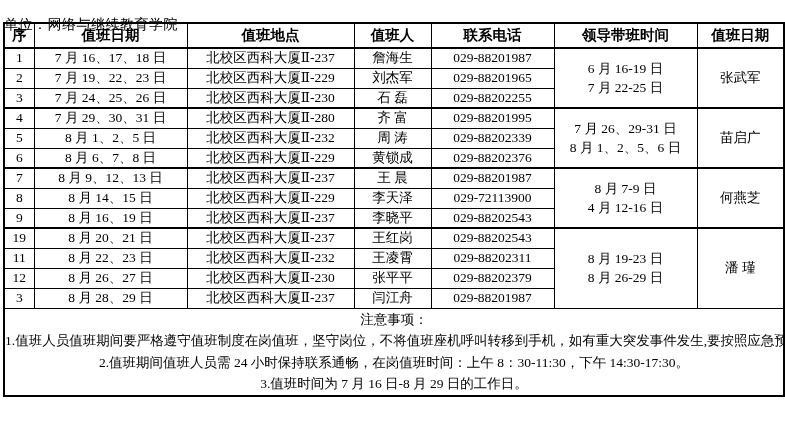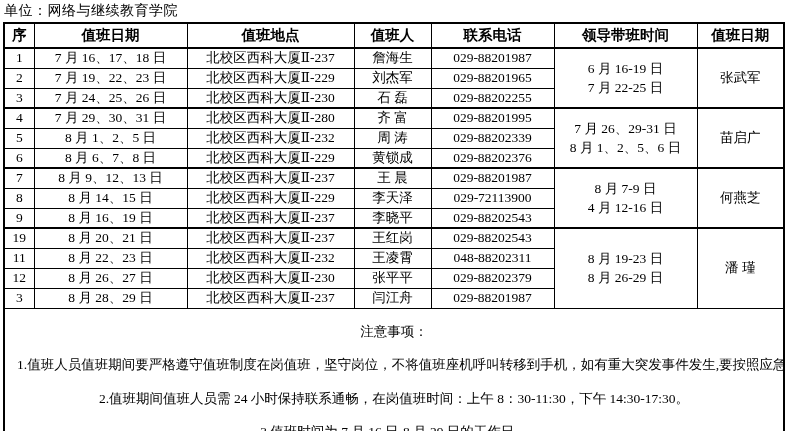--- a/index.html
+++ b/index.html
@@ -9,21 +9,21 @@
     width: 785px;
     height: 431px;
     background: #ffffff;
     color: #000000;
     font-family: "Liberation Serif", "DejaVu Serif", serif;
     overflow: hidden;
   }
   .unit-title {
     position: absolute;
     left: 4px;
-    top: 2px;
+    top: 16px;
     font-size: 14px;
     letter-spacing: 0.5px;
     white-space: nowrap;
   }
   table.duty {
     position: absolute;
     left: 3px;
     top: 22px;
     width: 780px;
     border-collapse: collapse;
@@ -51,21 +51,21 @@
   td.notes-cell {
     height: 106px;
     text-align: left;
     vertical-align: top;
     white-space: normal;
     padding: 3px 6px 0 5px;
     line-height: 21.5px;
     font-size: 13.5px;
     border-top: 2px solid #000000;
   }
-  .notes-cell div { margin: 12px; }
+  .notes-cell div { margin: 0; }
 </style>
 </head>
 <body>
 
 <div class="page">
 
   <div class="unit-title">单位：网络与继续教育学院</div>
 
   <table class="duty">
     <colgroup>
@@ -180,21 +180,21 @@
           <div>8 月 19-23 日</div>
           <div>8 月 26-29 日</div>
         </td>
         <td rowspan="4">潘 瑾</td>
       </tr>
       <tr>
         <td>11</td>
         <td>8 月 22、23 日</td>
         <td>北校区西科大厦Ⅱ-232</td>
         <td>王凌霄</td>
-        <td>048-88202311</td>
+        <td>029-88202311</td>
       </tr>
       <tr>
         <td>12</td>
         <td>8 月 26、27 日</td>
         <td>北校区西科大厦Ⅱ-230</td>
         <td>张平平</td>
         <td>029-88202379</td>
       </tr>
       <tr>
         <td>3</td>

